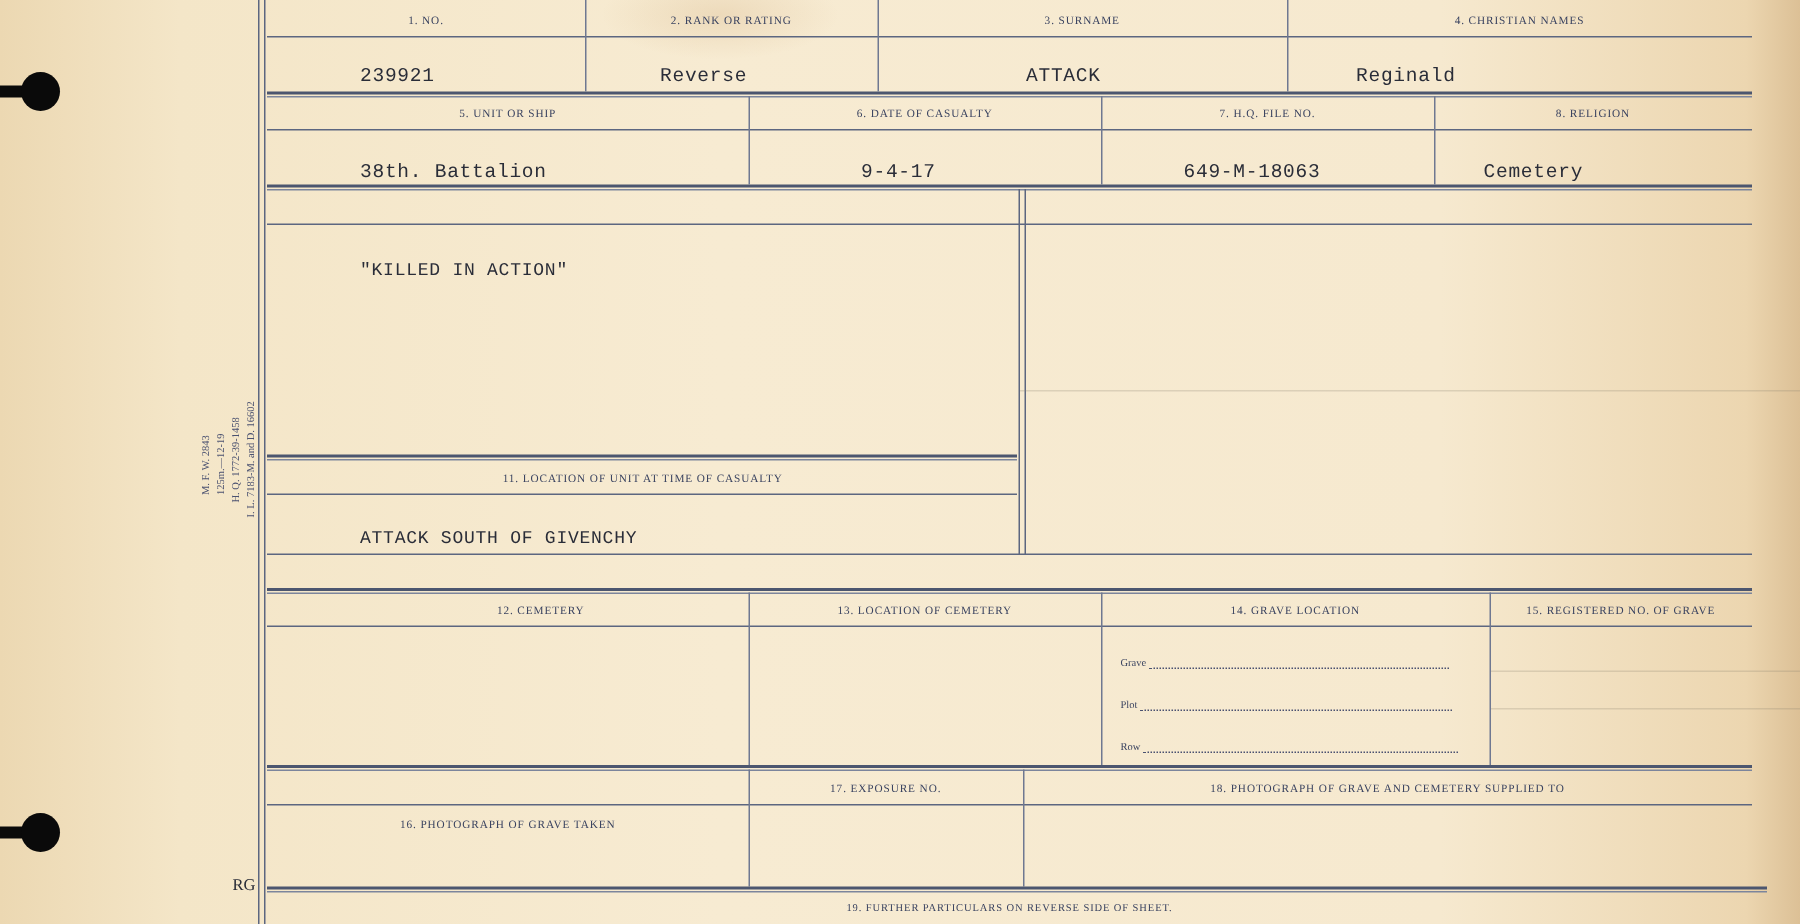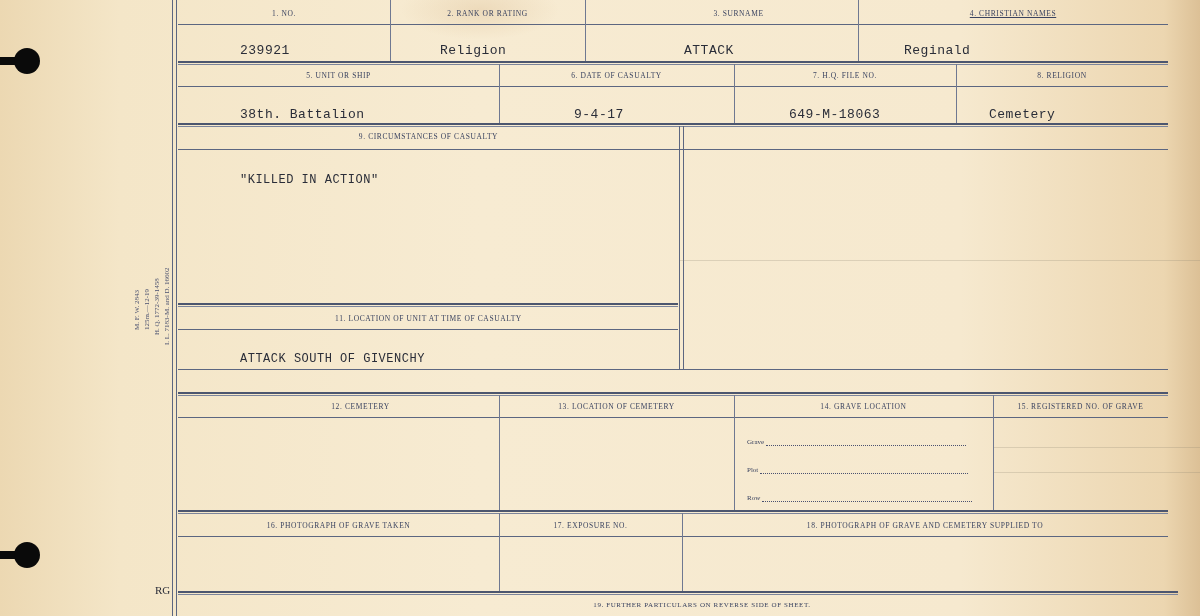--- a/index.html
+++ b/index.html
@@ -56,25 +56,25 @@
   </div>
 
   <div class="hline" style="left:178px;top:24px;width:990px;"></div>
   <div class="hthick" style="left:178px;top:61px;width:990px;"></div>
   <div class="vline" style="left:390px;top:0;height:61px;"></div>
   <div class="vline" style="left:585px;top:0;height:61px;"></div>
   <div class="vline" style="left:858px;top:0;height:61px;"></div>
 
   <div class="label" style="left:178px;width:212px;top:9px;">1. No.</div>
   <div class="label" style="left:390px;width:195px;top:9px;">2. Rank or Rating</div>
-  <div class="label" style="left:602px;width:273px;top:9px;text-align:center;">3. Surname</div>
-  <div class="label" style="left:858px;width:310px;top:9px;text-decoration:underline;">4. Christian Names</div>
+  <div class="label" style="left:585px;width:273px;top:9px;text-align:center;">3. Surname</div>
+  <div class="label" style="left:858px;width:310px;top:9px;">4. Christian Names</div>
 
   <div class="value" style="left:240px;top:43px;">239921</div>
-  <div class="value" style="left:440px;top:43px;">Religion</div>
+  <div class="value" style="left:440px;top:43px;">Reverse</div>
   <div class="value" style="left:684px;top:43px;">ATTACK</div>
   <div class="value" style="left:904px;top:43px;">Reginald</div>
 
   <div class="hline" style="left:178px;top:86px;width:990px;"></div>
   <div class="hthick" style="left:178px;top:123px;width:990px;"></div>
   <div class="vline" style="left:499px;top:64px;height:59px;"></div>
   <div class="vline" style="left:734px;top:64px;height:59px;"></div>
   <div class="vline" style="left:956px;top:64px;height:59px;"></div>
 
   <div class="label" style="left:178px;width:321px;top:71px;">5. Unit or Ship</div>
@@ -83,21 +83,20 @@
   <div class="label" style="left:956px;width:212px;top:71px;">8. Religion</div>
 
   <div class="value" style="left:240px;top:107px;">38th. Battalion</div>
   <div class="value" style="left:574px;top:107px;">9-4-17</div>
   <div class="value" style="left:789px;top:107px;">649-M-18063</div>
   <div class="value" style="left:989px;top:107px;">Cemetery</div>
 
   <div class="hline" style="left:178px;top:149px;width:990px;"></div>
   <div class="vdouble" style="left:679px;top:126px;height:244px;"></div>
 
-  <div class="label" style="left:178px;width:501px;top:132px;">9. Circumstances of Casualty</div>
 
   <div class="value" style="left:240px;top:173px;font-size:12px;">"KILLED IN ACTION"</div>
   <div class="value" style="left:700px;top:173px;"></div>
 
   <div class="hthick" style="left:178px;top:303px;width:500px;"></div>
   <div class="hline" style="left:178px;top:329px;width:500px;"></div>
   <div class="label" style="left:178px;width:501px;top:314px;">11. Location of Unit at Time of Casualty</div>
   <div class="value" style="left:240px;top:352px;font-size:12px;">ATTACK SOUTH OF GIVENCHY</div>
 
   <div class="hline" style="left:178px;top:369px;width:990px;"></div>
@@ -122,24 +121,24 @@
   <div class="dotline" style="left:747px;top:494px;">
     <span>Row</span><span class="dots" style="width:210px;"></span>
   </div>
 
   <div class="hthick" style="left:178px;top:510px;width:990px;"></div>
 
   <div class="hline" style="left:178px;top:536px;width:990px;"></div>
   <div class="vline" style="left:499px;top:513px;height:78px;"></div>
   <div class="vline" style="left:682px;top:513px;height:78px;"></div>
 
-  <div class="label" style="left:178px;width:321px;top:521px;">16. Photograph of Grave Taken</div>
+  <div class="label" style="left:178px;width:321px;top:545px;">16. Photograph of Grave Taken</div>
   <div class="label" style="left:499px;width:183px;top:521px;">17. Exposure No.</div>
   <div class="label" style="left:682px;width:486px;top:521px;">18. Photograph of Grave and Cemetery Supplied To</div>
 
   <div class="hthick" style="left:178px;top:591px;width:1000px;"></div>
   <div class="rg" style="left:155px;top:584px;">RG</div>
-  <div class="label" style="left:178px;width:990px;top:601px;font-size:7px;margin-left:29px;">19. Further Particulars on Reverse Side of Sheet.</div>
+  <div class="label" style="left:178px;width:990px;top:601px;font-size:7px;">19. Further Particulars on Reverse Side of Sheet.</div>
 
   <div class="faint" style="left:680px;top:260px;width:520px;"></div>
   <div class="faint" style="left:994px;top:447px;width:206px;"></div>
   <div class="faint" style="left:994px;top:472px;width:206px;"></div>
 </div>
 
 </body></html>

